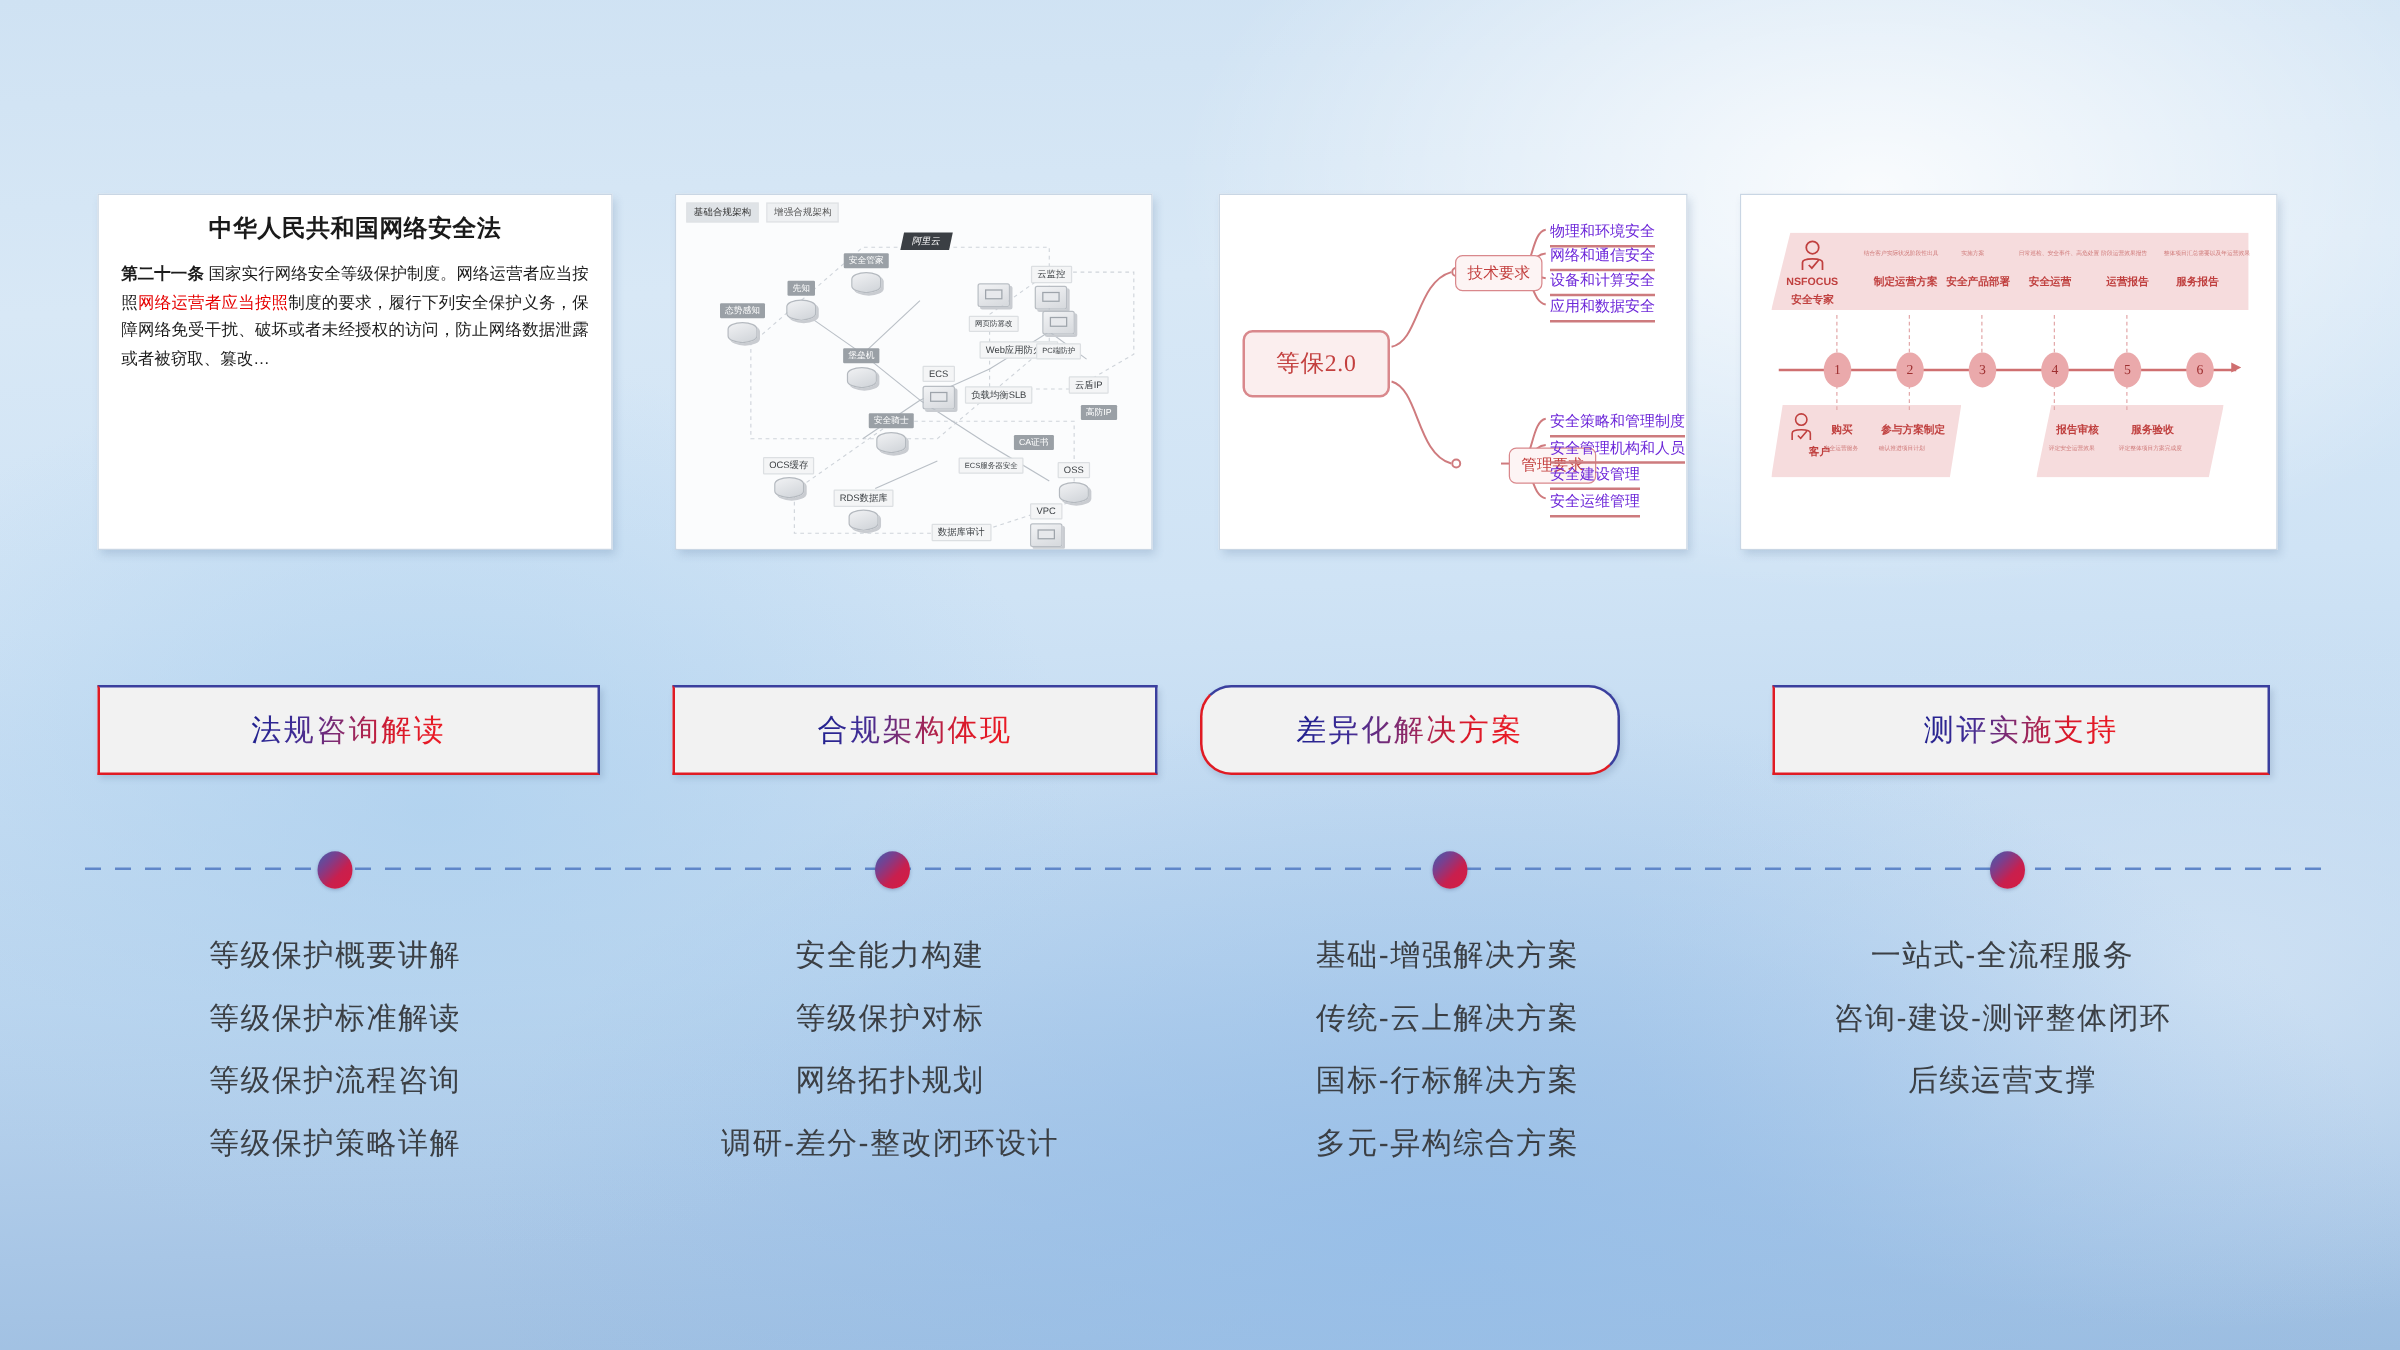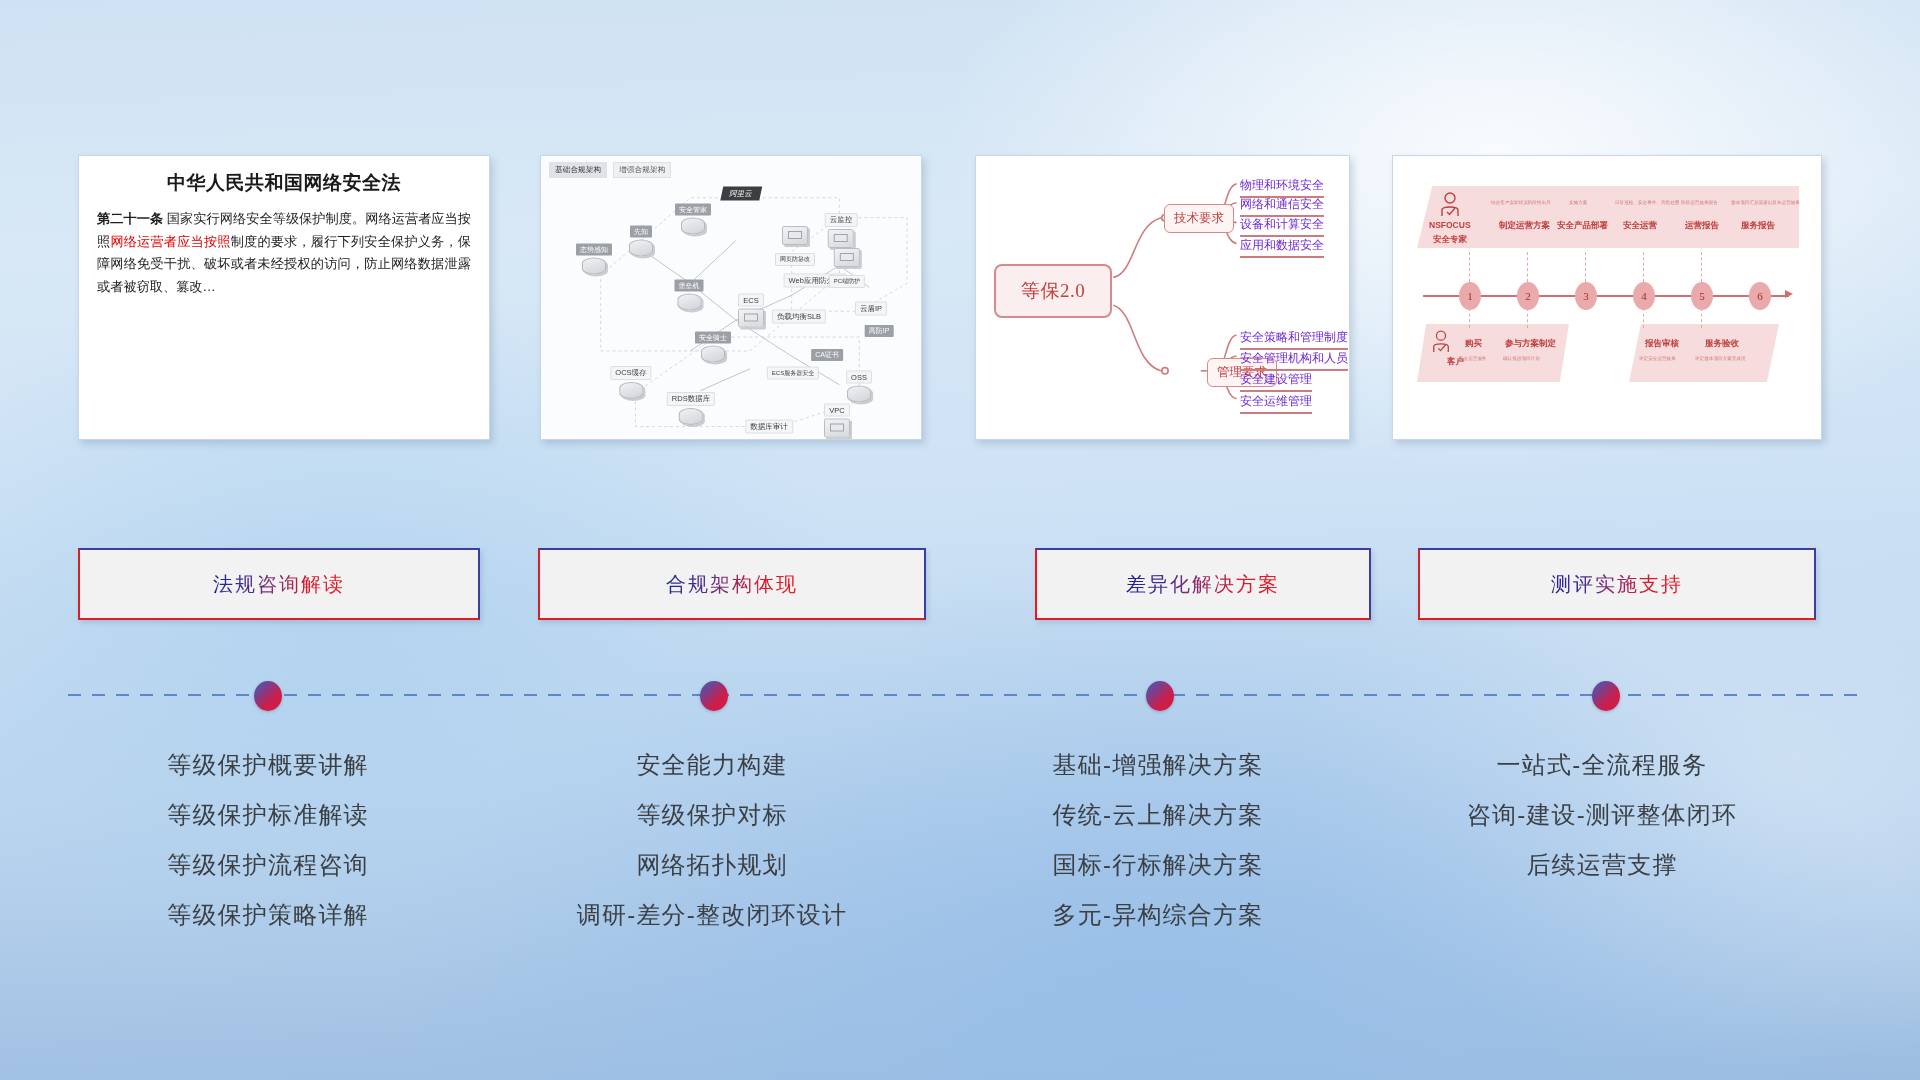--- a/index.html
+++ b/index.html
@@ -133,28 +133,28 @@
     position: absolute; top: 548px; height: 72px;
     background: #f2f2f2;
     border-top: 2px solid #3a3f9e;
     border-right: 2px solid #3a3f9e;
     border-bottom: 2px solid #e01b24;
     border-left: 2px solid #e01b24;
     box-shadow: 2px 3px 5px rgba(60,90,130,0.18);
     display: flex; align-items: center; justify-content: center;
   }
   .titlebox .tt {
-    font-size: 20px; font-weight: 500; letter-spacing: 2px;
+    font-size: 24px; font-weight: 500; letter-spacing: 2px;
     background: linear-gradient(100deg, #1d1f8e 0%, #3f2d96 24%, #8b2a6a 48%, #d8192a 72%, #ee1b24 100%);
     -webkit-background-clip: text; background-clip: text; color: transparent;
     -webkit-text-fill-color: transparent;
   }
   .tb1 { left: 78px;   width: 402px; }
   .tb2 { left: 538px;  width: 388px; }
-  .tb3 { left: 1035px;  width: 336px; }
+  .tb3 { left: 960px;  width: 336px; border-radius: 25px; }
   .tb4 { left: 1418px; width: 398px; }
 
   
   .timeline {
     position: absolute; left: 68px; top: 694px; width: 1790px; height: 2px;
     background: repeating-linear-gradient(90deg,#5f86c9 0 13px, rgba(0,0,0,0) 13px 24px);
   }
   .tdot {
     position: absolute; top: 681px; width: 28px; height: 30px; border-radius: 50%;
     background: linear-gradient(135deg, #3f5fb0 0%, #7a3f8e 30%, #c81f4e 62%, #d81b3f 100%);

